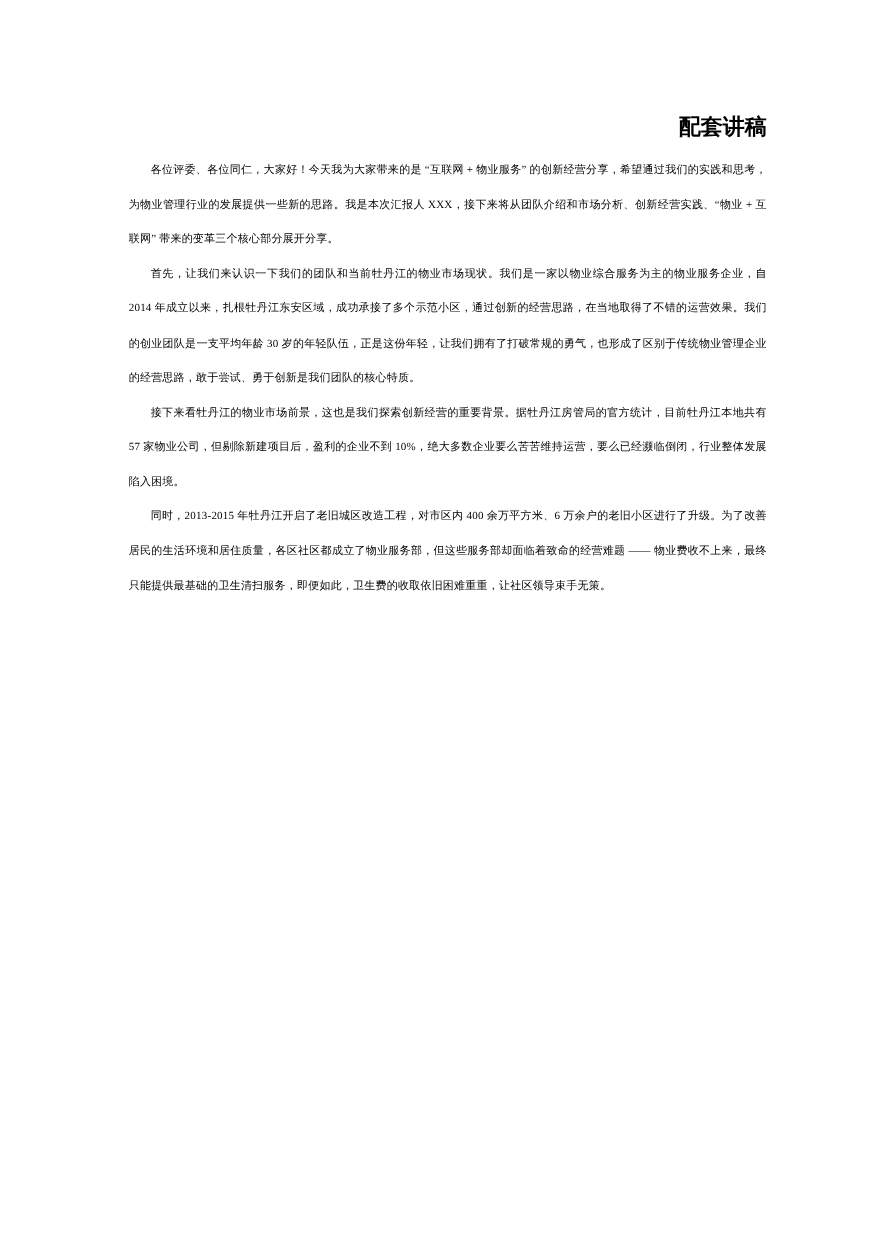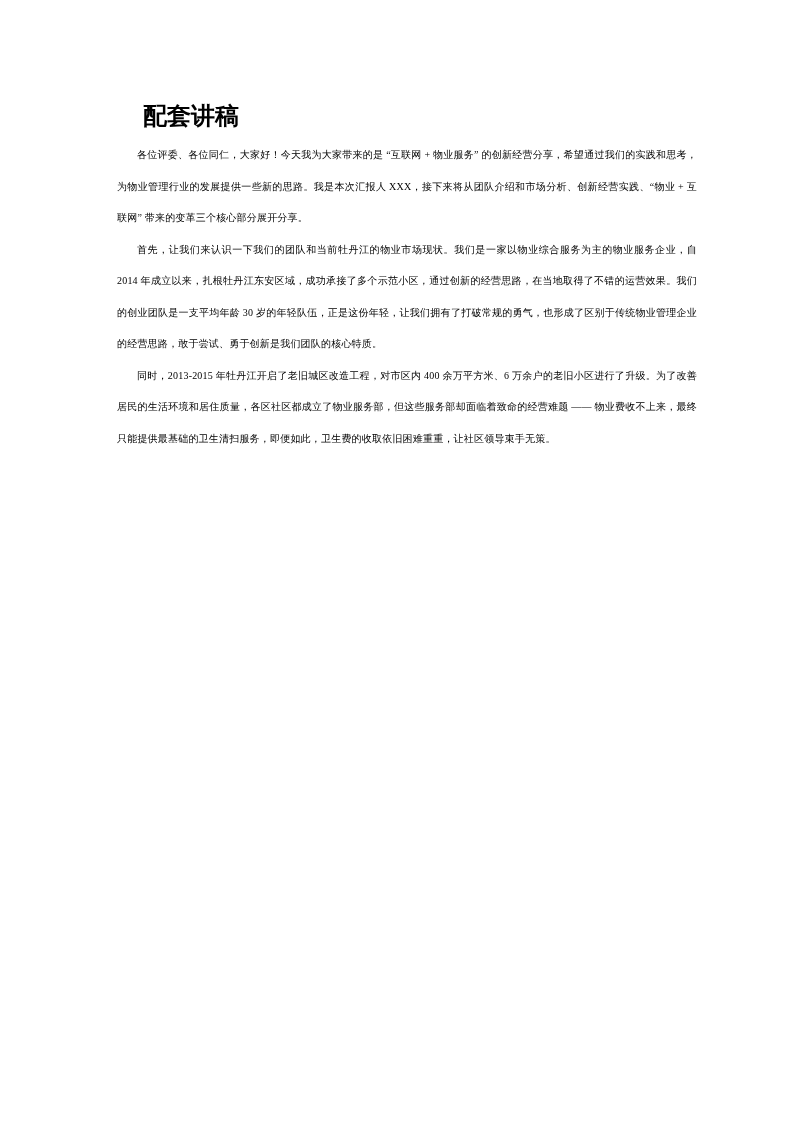--- a/index.html
+++ b/index.html
@@ -17,24 +17,24 @@
     color: #000000;
   }
   .doc {
     position: absolute;
     left: 117px;
     top: 93px;
     width: 580px;
   }
   .doc-title {
     margin: 0 0 0 0;
-    font-size: 24px;
+    font-size: 20px;
     font-weight: bold;
     line-height: 46px;
-    text-align: left;
+    text-align: right;
     text-indent: 26px;
     white-space: nowrap;
   }
   .para {
     margin: 0;
     font-size: 10px;
     line-height: 31.5px;
     text-align: justify;
     text-justify: inter-ideograph;
     text-indent: 2em;
@@ -42,15 +42,16 @@
   }
 </style>
 </head>
 <body>
 
 <div class="page">
   <div class="doc">
     <h1 class="doc-title">配套讲稿</h1>
     <p class="para">各位评委、各位同仁，大家好！今天我为大家带来的是 “互联网 + 物业服务” 的创新经营分享，希望通过我们的实践和思考，为物业管理行业的发展提供一些新的思路。我是本次汇报人 XXX，接下来将从团队介绍和市场分析、创新经营实践、“物业 + 互联网” 带来的变革三个核心部分展开分享。</p>
     <p class="para">首先，让我们来认识一下我们的团队和当前牡丹江的物业市场现状。我们是一家以物业综合服务为主的物业服务企业，自 2014 年成立以来，扎根牡丹江东安区域，成功承接了多个示范小区，通过创新的经营思路，在当地取得了不错的运营效果。我们的创业团队是一支平均年龄 30 岁的年轻队伍，正是这份年轻，让我们拥有了打破常规的勇气，也形成了区别于传统物业管理企业的经营思路，敢于尝试、勇于创新是我们团队的核心特质。</p>
+    <p class="para">接下来看牡丹江的物业市场前景，这也是我们探索创新经营的重要背景。据牡丹江房管局的官方统计，目前牡丹江本地共有 57 家物业公司，但剔除新建项目后，盈利的企业不到 10%，绝大多数企业要么苦苦维持运营，要么已经濒临倒闭，行业整体发展陷入困境。</p>
     <p class="para">同时，2013-2015 年牡丹江开启了老旧城区改造工程，对市区内 400 余万平方米、6 万余户的老旧小区进行了升级。为了改善居民的生活环境和居住质量，各区社区都成立了物业服务部，但这些服务部却面临着致命的经营难题 —— 物业费收不上来，最终只能提供最基础的卫生清扫服务，即便如此，卫生费的收取依旧困难重重，让社区领导束手无策。</p>
   </div>
 </div>
 
 </body></html>

